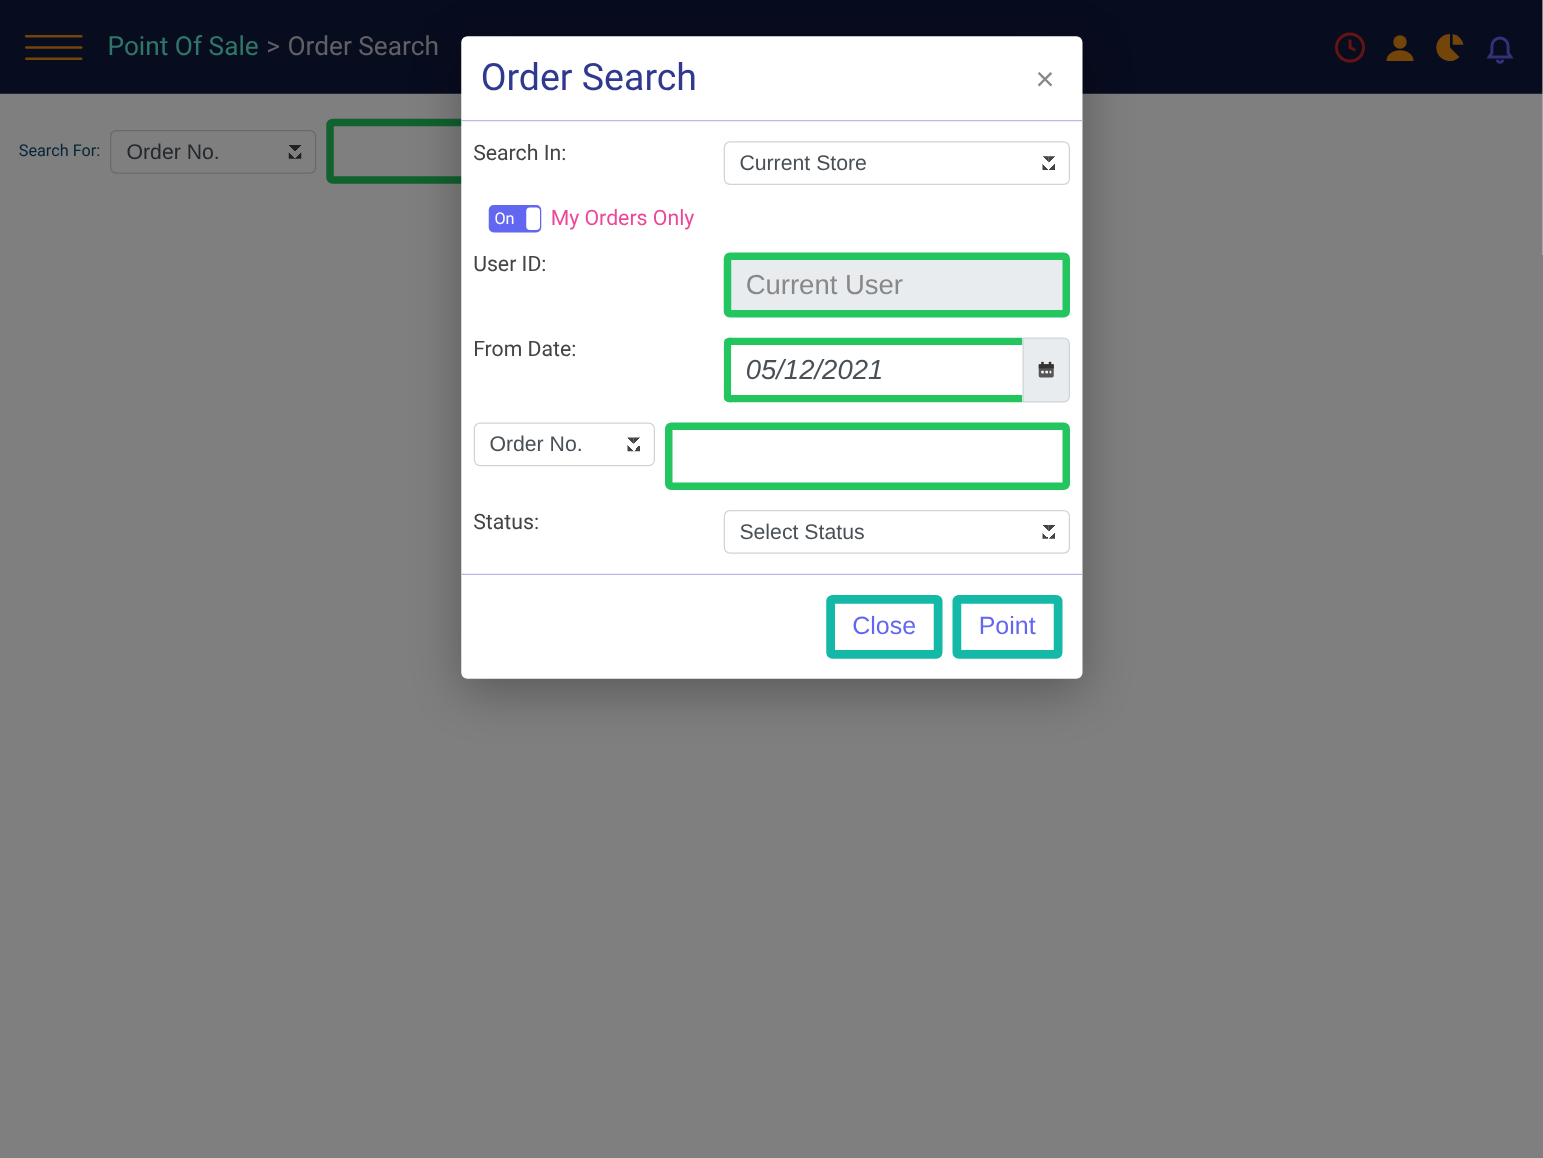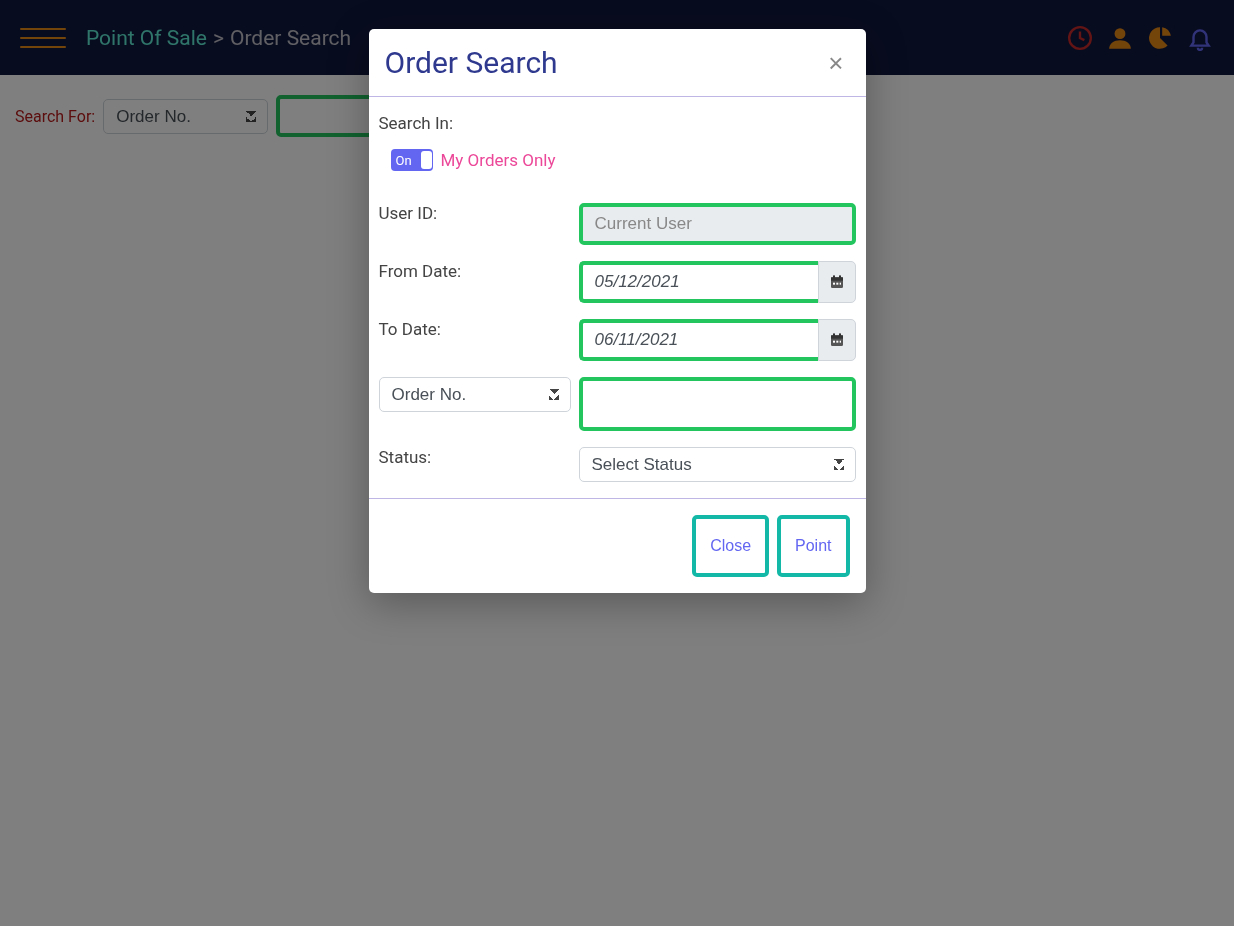--- a/index.html
+++ b/index.html
@@ -10,56 +10,56 @@
     .hamburger span { display: block; height: 2px; background: #e98a15; margin: 7px 0; border-radius: 1px; }
     .breadcrumb { margin-left: 20px; font-size: 21px; display: flex; align-items: center; gap: 4px; }
     .breadcrumb .link { color: #5eead4; }
     .breadcrumb .sep { color: #c0c0c8; margin: 0 2px; }
     .breadcrumb .current { color: #c0c0c8; }
     .header-icons { margin-left: auto; display: flex; align-items: center; gap: 12px; }
     .header-icons .icon { width: 28px; height: 28px; display: flex; align-items: center; justify-content: center; cursor: pointer; }
     
     .page-body { padding: 20px 15px; }
     .search-bar { display: flex; align-items: center; gap: 8px; }
-    .search-bar .lbl { font-size: 16px; color: #b91c1c; }
+    .search-bar .lbl { font-size: 13px; color: #0c4a6e; }
     .form-select { border: 1px solid #ced4da; border-radius: 5px; padding: 7px 30px 7px 12px; font-size: 17px; color: #495057; background: #fff; appearance: none; position: relative; background-image: linear-gradient(45deg, transparent 50%, #444 50%), linear-gradient(135deg, #444 50%, transparent 50%), linear-gradient(45deg, #444 50%, transparent 50%), linear-gradient(135deg, transparent 50%, #444 50%); background-position: calc(100% - 16px) calc(50% - 3px), calc(100% - 11px) calc(50% - 3px), calc(100% - 16px) calc(50% + 3px), calc(100% - 11px) calc(50% + 3px); background-size: 5px 5px; background-repeat: no-repeat; }
     .search-bar .form-select { width: 165px; }
-    .form-input { border: 4px solid #22c55e; border-radius: 5px; padding: 7px 12px; font-size: 17px; color: #495057; background: #fff; }
+    .form-input { border: 6px solid #22c55e; border-radius: 5px; padding: 7px 12px; font-size: 22px; color: #495057; background: #fff; }
     
     .overlay { position: absolute; inset: 0; background: rgba(0,0,0,0.5); display: flex; align-items: flex-start; justify-content: center; }
     .modal { background: #fff; width: 497px; border-radius: 5px; margin-top: 29px; box-shadow: 0 10px 40px rgba(0,0,0,0.3); }
     .modal-header { padding: 16px 16px 16px 16px; border-bottom: 1px solid #c0b6e5; display: flex; align-items: center; justify-content: space-between; }
     .modal-title { font-size: 30px; color: #2f3a8f; font-weight: 400; }
     .modal-close { font-size: 26px; color: #888; background: none; border: none; cursor: pointer; line-height: 1; padding: 0 6px; }
     
     .modal-body { padding: 16px 10px; }
     .row { display: flex; margin-bottom: 16px; }
     .row:last-child { margin-bottom: 0; }
     .row .rlabel { width: 200px; font-size: 17px; color: #444; padding-left: 0; }
     .row .rfield { flex: 1; }
     .row .rfield .form-select, .row .rfield .form-input { width: 100%; }
     
-    .toggle-row { display: flex; align-items: center; gap: 8px; margin-bottom: 32px; padding-left: 12px; }
+    .toggle-row { display: flex; align-items: center; gap: 8px; margin-bottom: 16px; padding-left: 12px; }
     .toggle { display: inline-flex; align-items: center; background: #6366f1; border-radius: 4px; padding: 1px 1px; position: relative; width: 42px; height: 22px; cursor: pointer; }
     .toggle .tlabel { color: #fff; font-size: 13px; padding: 0 4px; }
     .toggle .knob { width: 11px; height: 18px; background: #fff; border-radius: 3px; margin-left: auto; }
     .toggle-text { font-size: 17px; color: #ec4899; }
     
     .form-input.disabled { background: #e9ecef; color: #888; }
     
     .input-group { display: flex; }
     .input-group .form-input { border-top-right-radius: 0; border-bottom-right-radius: 0; border-right: none; flex: 1; font-style: italic; }
     .input-group .addon { border: 1px solid #ced4da; background: #e9ecef; border-top-right-radius: 5px; border-bottom-right-radius: 5px; width: 38px; display: flex; align-items: center; justify-content: center; cursor: pointer; }
     
     .split-row { display: flex; gap: 8px; margin-bottom: 16px; }
     .split-row .form-select { width: 192px; }
     .split-row .form-input { flex: 1; height: 54px; }
     
     .modal-footer { border-top: 1px solid #c0b6e5; padding: 16px; display: flex; justify-content: flex-end; gap: 8px; }
-    .btn { border: 4px solid #14b8a6; color: #6366f1; background: #fff; border-radius: 5px; padding: 18px 14px; font-size: 16px; cursor: pointer; }
+    .btn { border: 7px solid #14b8a6; color: #6366f1; background: #fff; border-radius: 5px; padding: 7px 14px; font-size: 20px; cursor: pointer; }
   </style>
 </head>
 <body>
 
 <div class="header">
   <div class="hamburger">
     <span></span>
       <span></span>
       <span></span>
   </div>
@@ -109,20 +109,25 @@
 <div class="overlay">
   <div class="modal">
     <div class="modal-header">
       <div class="modal-title">Order Search</div>
       <button class="modal-close">×</button>
     </div>
     <div class="modal-body">
 
       <div class="row">
         <div class="rlabel">Search In:</div>
+        <div class="rfield">
+          <select class="form-select">
+            <option>Current Store</option>
+          </select>
+        </div>
       </div>
 
       <div class="toggle-row">
         <div class="toggle">
           <span class="tlabel">On</span>
           <span class="knob"></span>
         </div>
         <span class="toggle-text">My Orders Only</span>
       </div>
 
@@ -146,39 +151,20 @@
                   <rect x="15" y="2" width="3" height="5" rx="1" fill="#333"></rect>
                   <rect x="6" y="13" width="3" height="3" fill="#fff"></rect>
                   <rect x="11" y="13" width="3" height="3" fill="#fff"></rect>
                   <rect x="16" y="13" width="2" height="3" fill="#fff"></rect>
                 </svg>
             </div>
           </div>
         </div>
       </div>
 
-      <div class="row">
-        <div class="rlabel">To Date:</div>
-        <div class="rfield">
-          <div class="input-group">
-            <input class="form-input" value="06/11/2021" style="">
-            <div class="addon">
-              <svg viewBox="0 0 24 24" width="16" height="16" fill="#555">
-                  <rect x="3" y="5" width="18" height="16" rx="2"></rect>
-                  <rect x="3" y="5" width="18" height="5" fill="#333"></rect>
-                  <rect x="6" y="2" width="3" height="5" rx="1" fill="#333"></rect>
-                  <rect x="15" y="2" width="3" height="5" rx="1" fill="#333"></rect>
-                  <rect x="6" y="13" width="3" height="3" fill="#fff"></rect>
-                  <rect x="11" y="13" width="3" height="3" fill="#fff"></rect>
-                  <rect x="16" y="13" width="2" height="3" fill="#fff"></rect>
-                </svg>
-            </div>
-          </div>
-        </div>
-      </div>
 
       <div class="split-row">
         <select class="form-select" style="align-self:flex-start">
           <option>Order No.</option>
         </select>
         <input class="form-input" style="">
       </div>
 
       <div class="row" style="margin-bottom:0">
         <div class="rlabel">Status:</div>

